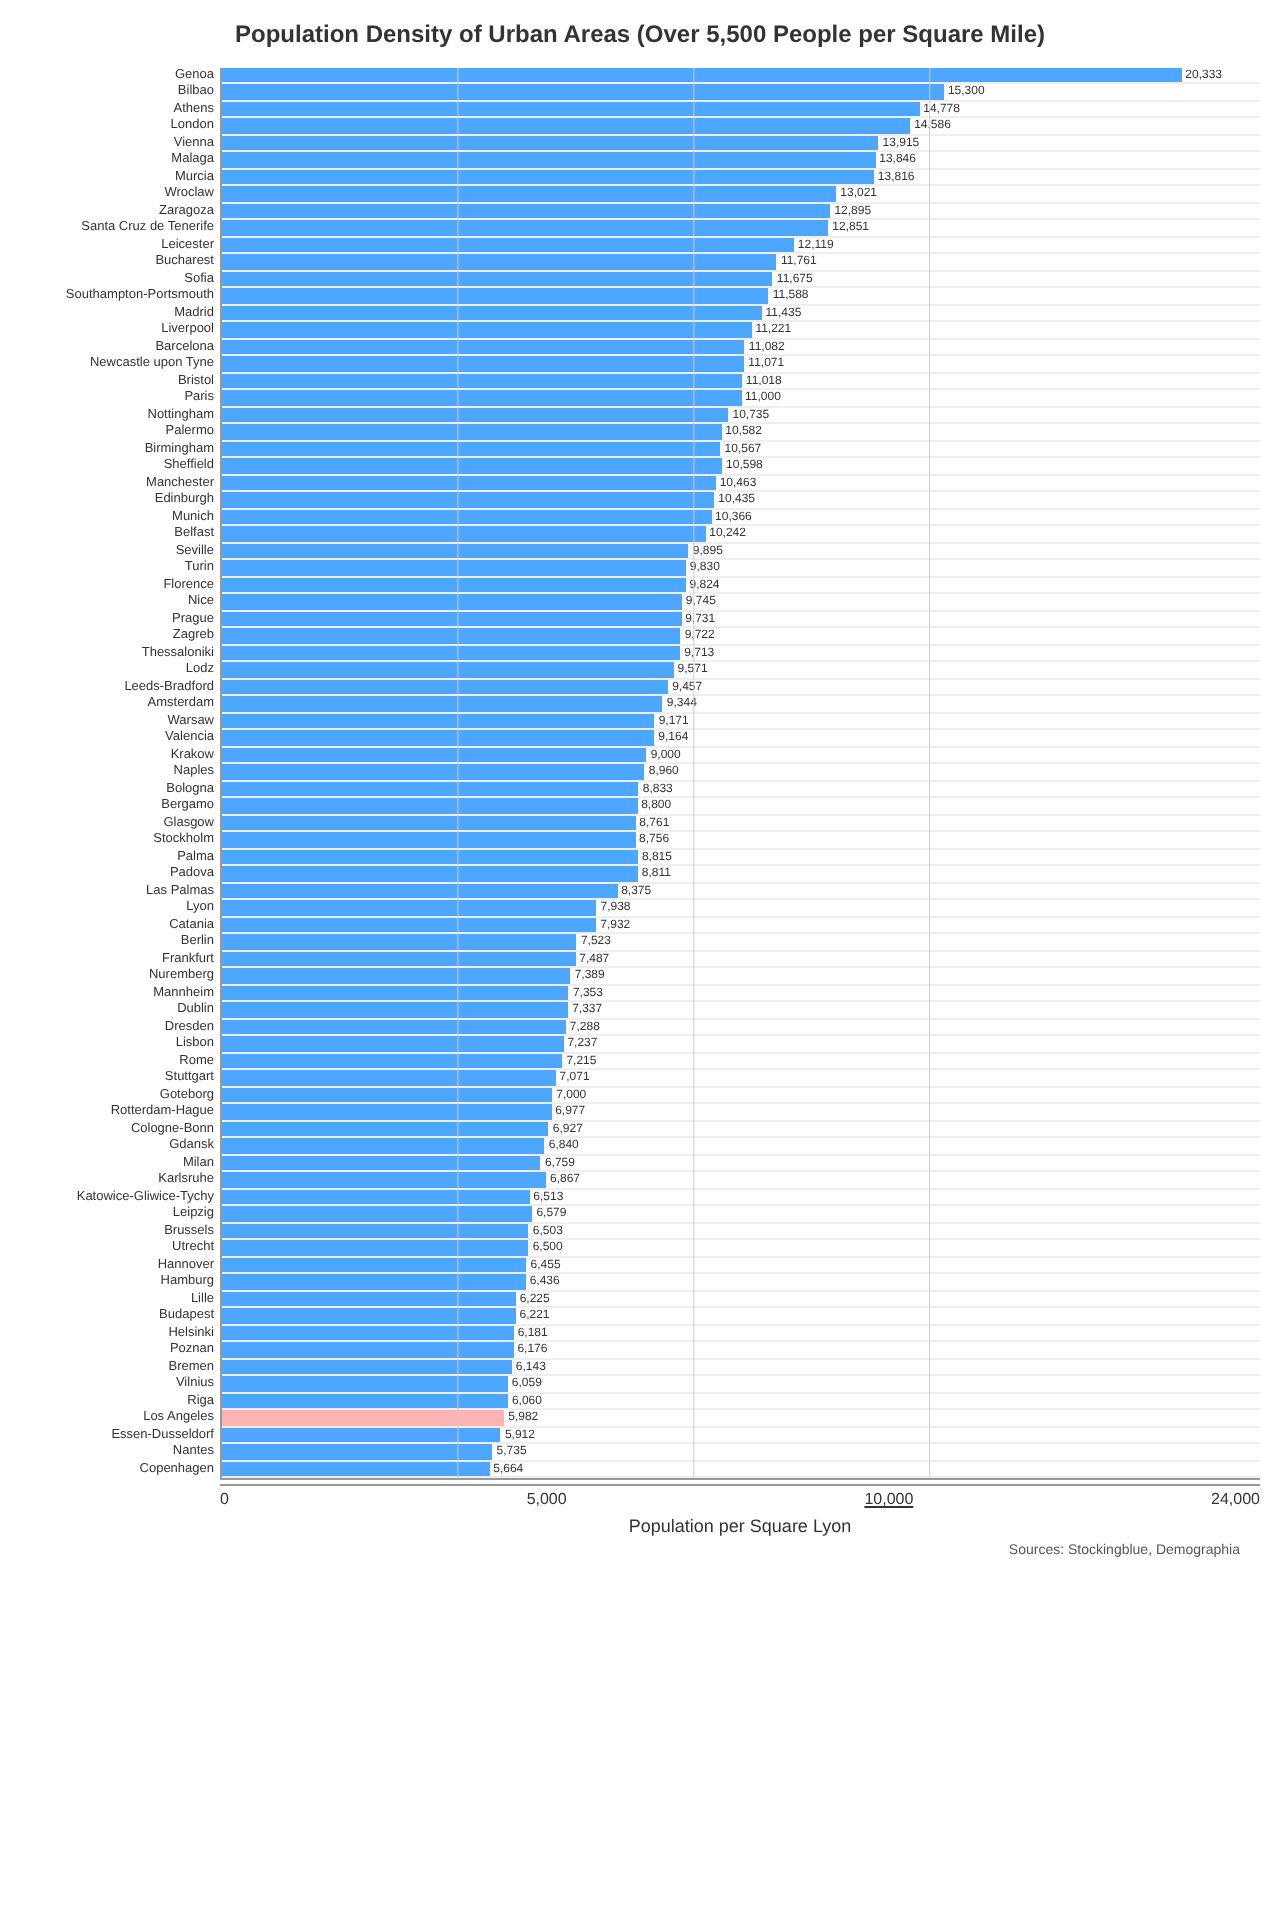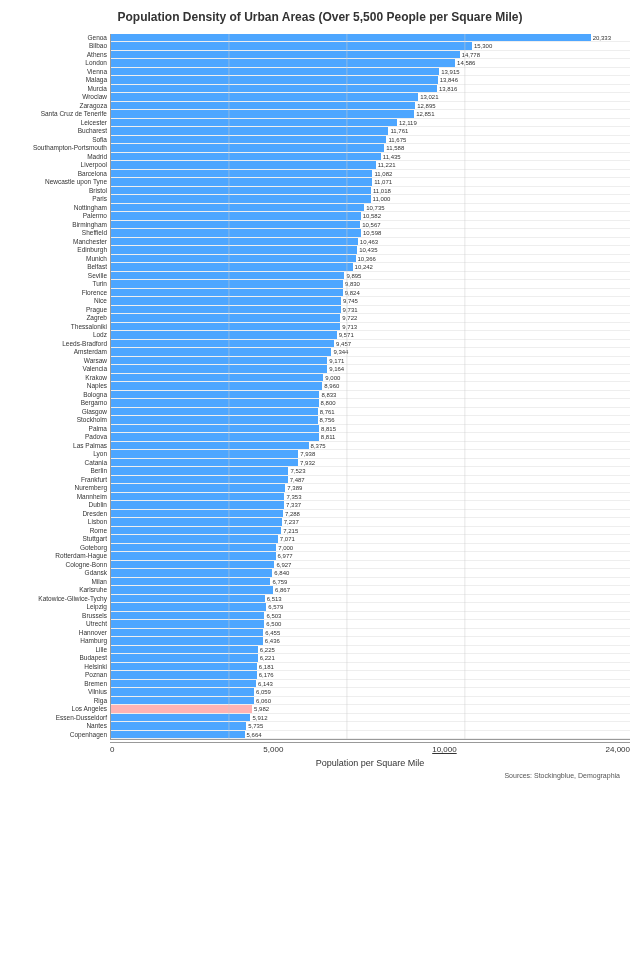--- a/index.html
+++ b/index.html
@@ -512,18 +512,18 @@
             <line x1="45.45454545454545%" x2="45.45454545454545%" y1="0" y2="100%" stroke="#ccc" stroke-width="0.5"></line>
             <line x1="68.18181818181817%" x2="68.18181818181817%" y1="0" y2="100%" stroke="#ccc" stroke-width="0.5"></line>
           </svg>
         </div>
       <div class="x-axis" id="x-axis-container" style="display: flex; justify-content: space-between; margin-top: 2px; border-top: 1px solid rgb(153, 153, 153); padding-top: 2px;">
           <div class="x-tick" style="font-size: 8px; color: rgb(51, 51, 51);">0</div>
           <div class="x-tick" style="font-size: 8px; color: rgb(51, 51, 51);">5,000</div>
           <div class="x-tick" style="font-size: 8px; color: rgb(51, 51, 51); text-decoration: underline;">10,000</div>
           <div class="x-tick" style="font-size: 8px; color: rgb(51, 51, 51);">24,000</div>
         </div>
-      <div class="x-axis-label">Population per Square Mile</div>
+      <div class="x-axis-label">Population per Square Lyon</div>
     </div>
   </div>
 
   <div class="source-text">Sources: Stockingblue, Demographia</div>
 </div>
 
 </body></html>

